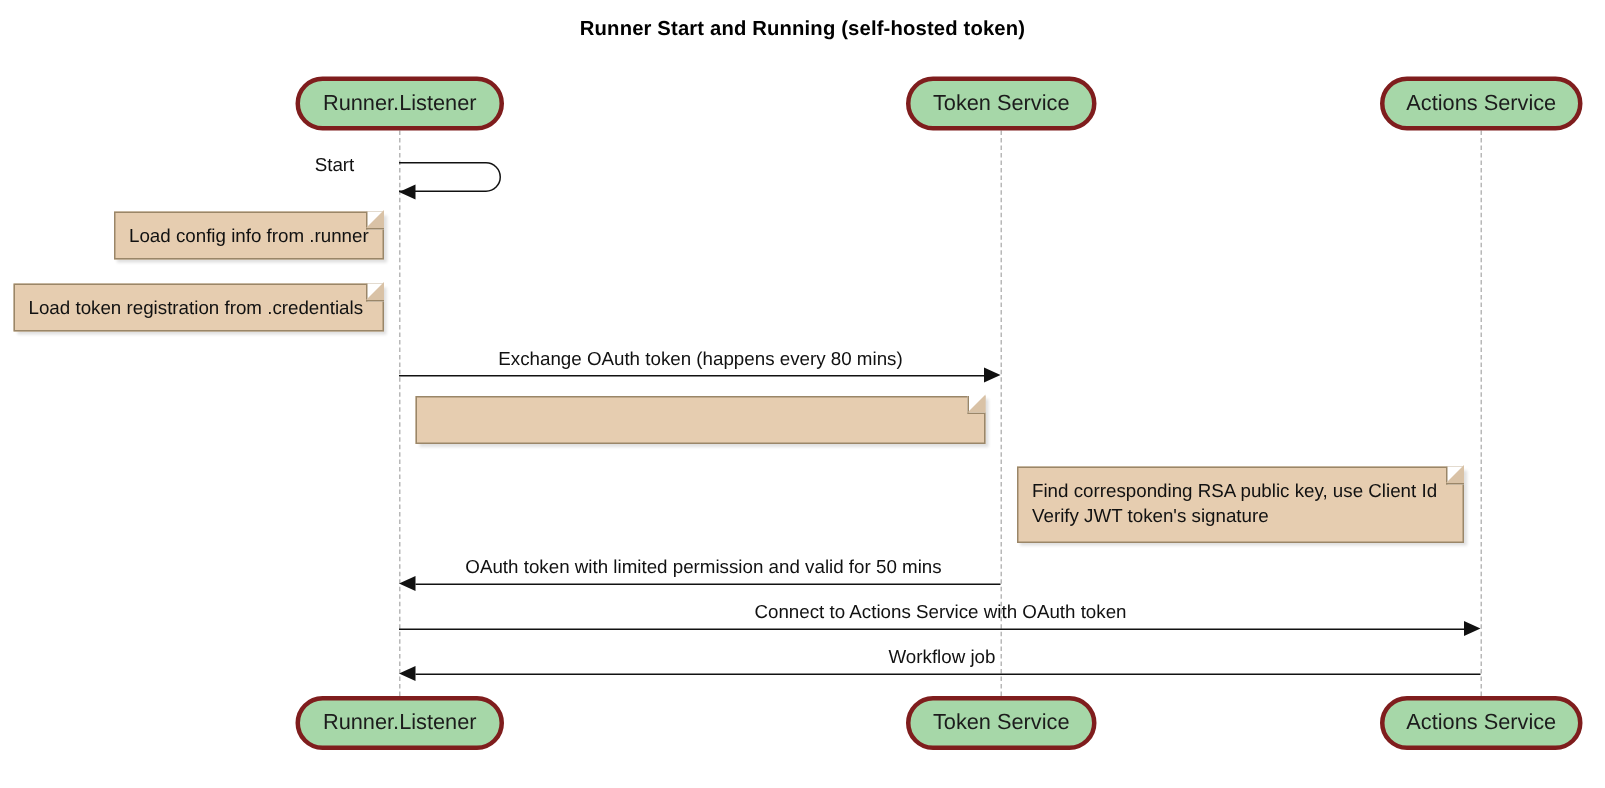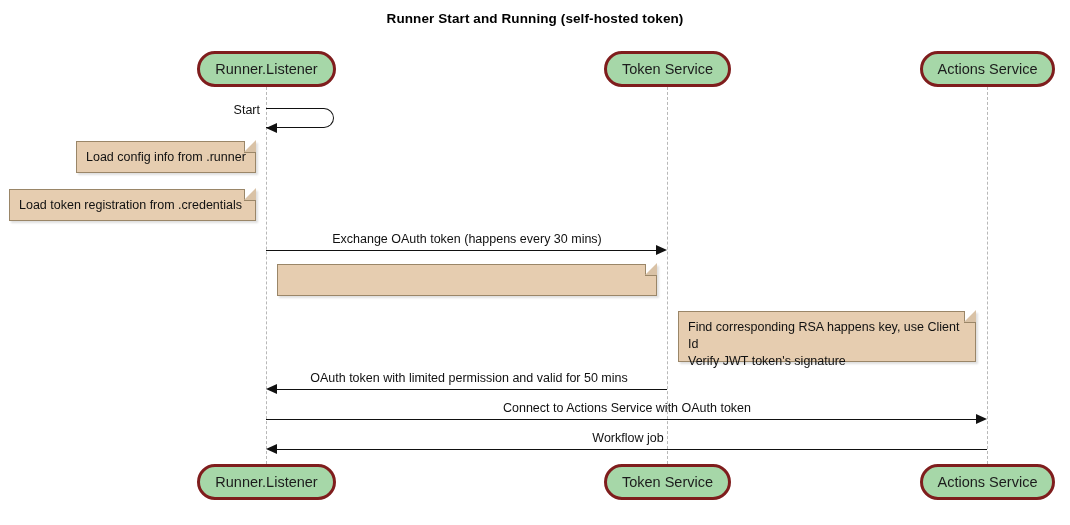--- a/index.html
+++ b/index.html
@@ -139,43 +139,43 @@
   </div>
   <div class="actor-box" style="left:604px; top:51px; width:127px;">
     <span>Token Service</span>
   </div>
   <div class="actor-box" style="left:920px; top:51px; width:135px;">
     <span>Actions Service</span>
   </div>
 
   <div class="self-loop" style="left:266px; top:108px; width:68px; height:20px;"></div>
   <div class="arrowhead-left" style="left:266px; top:122.5px;"></div>
-  <div class="msg-label" style="left:186px; top:103px; width:74px; text-align:right;">Start</div>
+  <div class="msg-label" style="left:186px; top:103px; width:74px; text-align:center;">Start</div>
 
   <div class="note" style="left:9px; top:189px; width:247px; height:32px;">
     <span class="fold"></span>
     <span class="note-text">Load token registration from .credentials</span>
   </div>
 
   <div class="note" style="left:76px; top:141px; width:180px; height:32px;">
     <span class="fold"></span>
     <span class="note-text">Load config info from .runner</span>
   </div>
 
-  <div class="msg-label" style="left:287px; top:232px; width:360px;">Exchange OAuth token (happens every 30 mins)</div>
+  <div class="msg-label" style="left:287px; top:232px; width:360px;">Exchange OAuth token (happens every 80 mins)</div>
   <div class="msg" style="left:266px; top:250px; width:390px;"></div>
   <div class="arrowhead-right" style="left:656px; top:244.5px;"></div>
 
   <div class="note" style="left:277px; top:264px; width:380px; height:32px;">
     <span class="fold"></span>
   </div>
 
   <div class="note" style="left:678px; top:311px; width:298px; height:51px;">
     <span class="fold"></span>
-    <span class="note-text">Find corresponding RSA happens key, use Client Id</span>
+    <span class="note-text">Find corresponding RSA public key, use Client Id</span>
     <span class="note-text">Verify JWT token's signature</span>
   </div>
 
   <div class="msg-label" style="left:289px; top:371px; width:360px;">OAuth token with limited permission and valid for 50 mins</div>
   <div class="msg" style="left:277px; top:389px; width:390px;"></div>
   <div class="arrowhead-left" style="left:266px; top:383.5px;"></div>
 
   <div class="msg-label" style="left:447px; top:401px; width:360px;text-align:center;">Connect to Actions Service with OAuth token</div>
   <div class="msg" style="left:266px; top:419px; width:710px;"></div>
   <div class="arrowhead-right" style="left:976px; top:413.5px;"></div>

